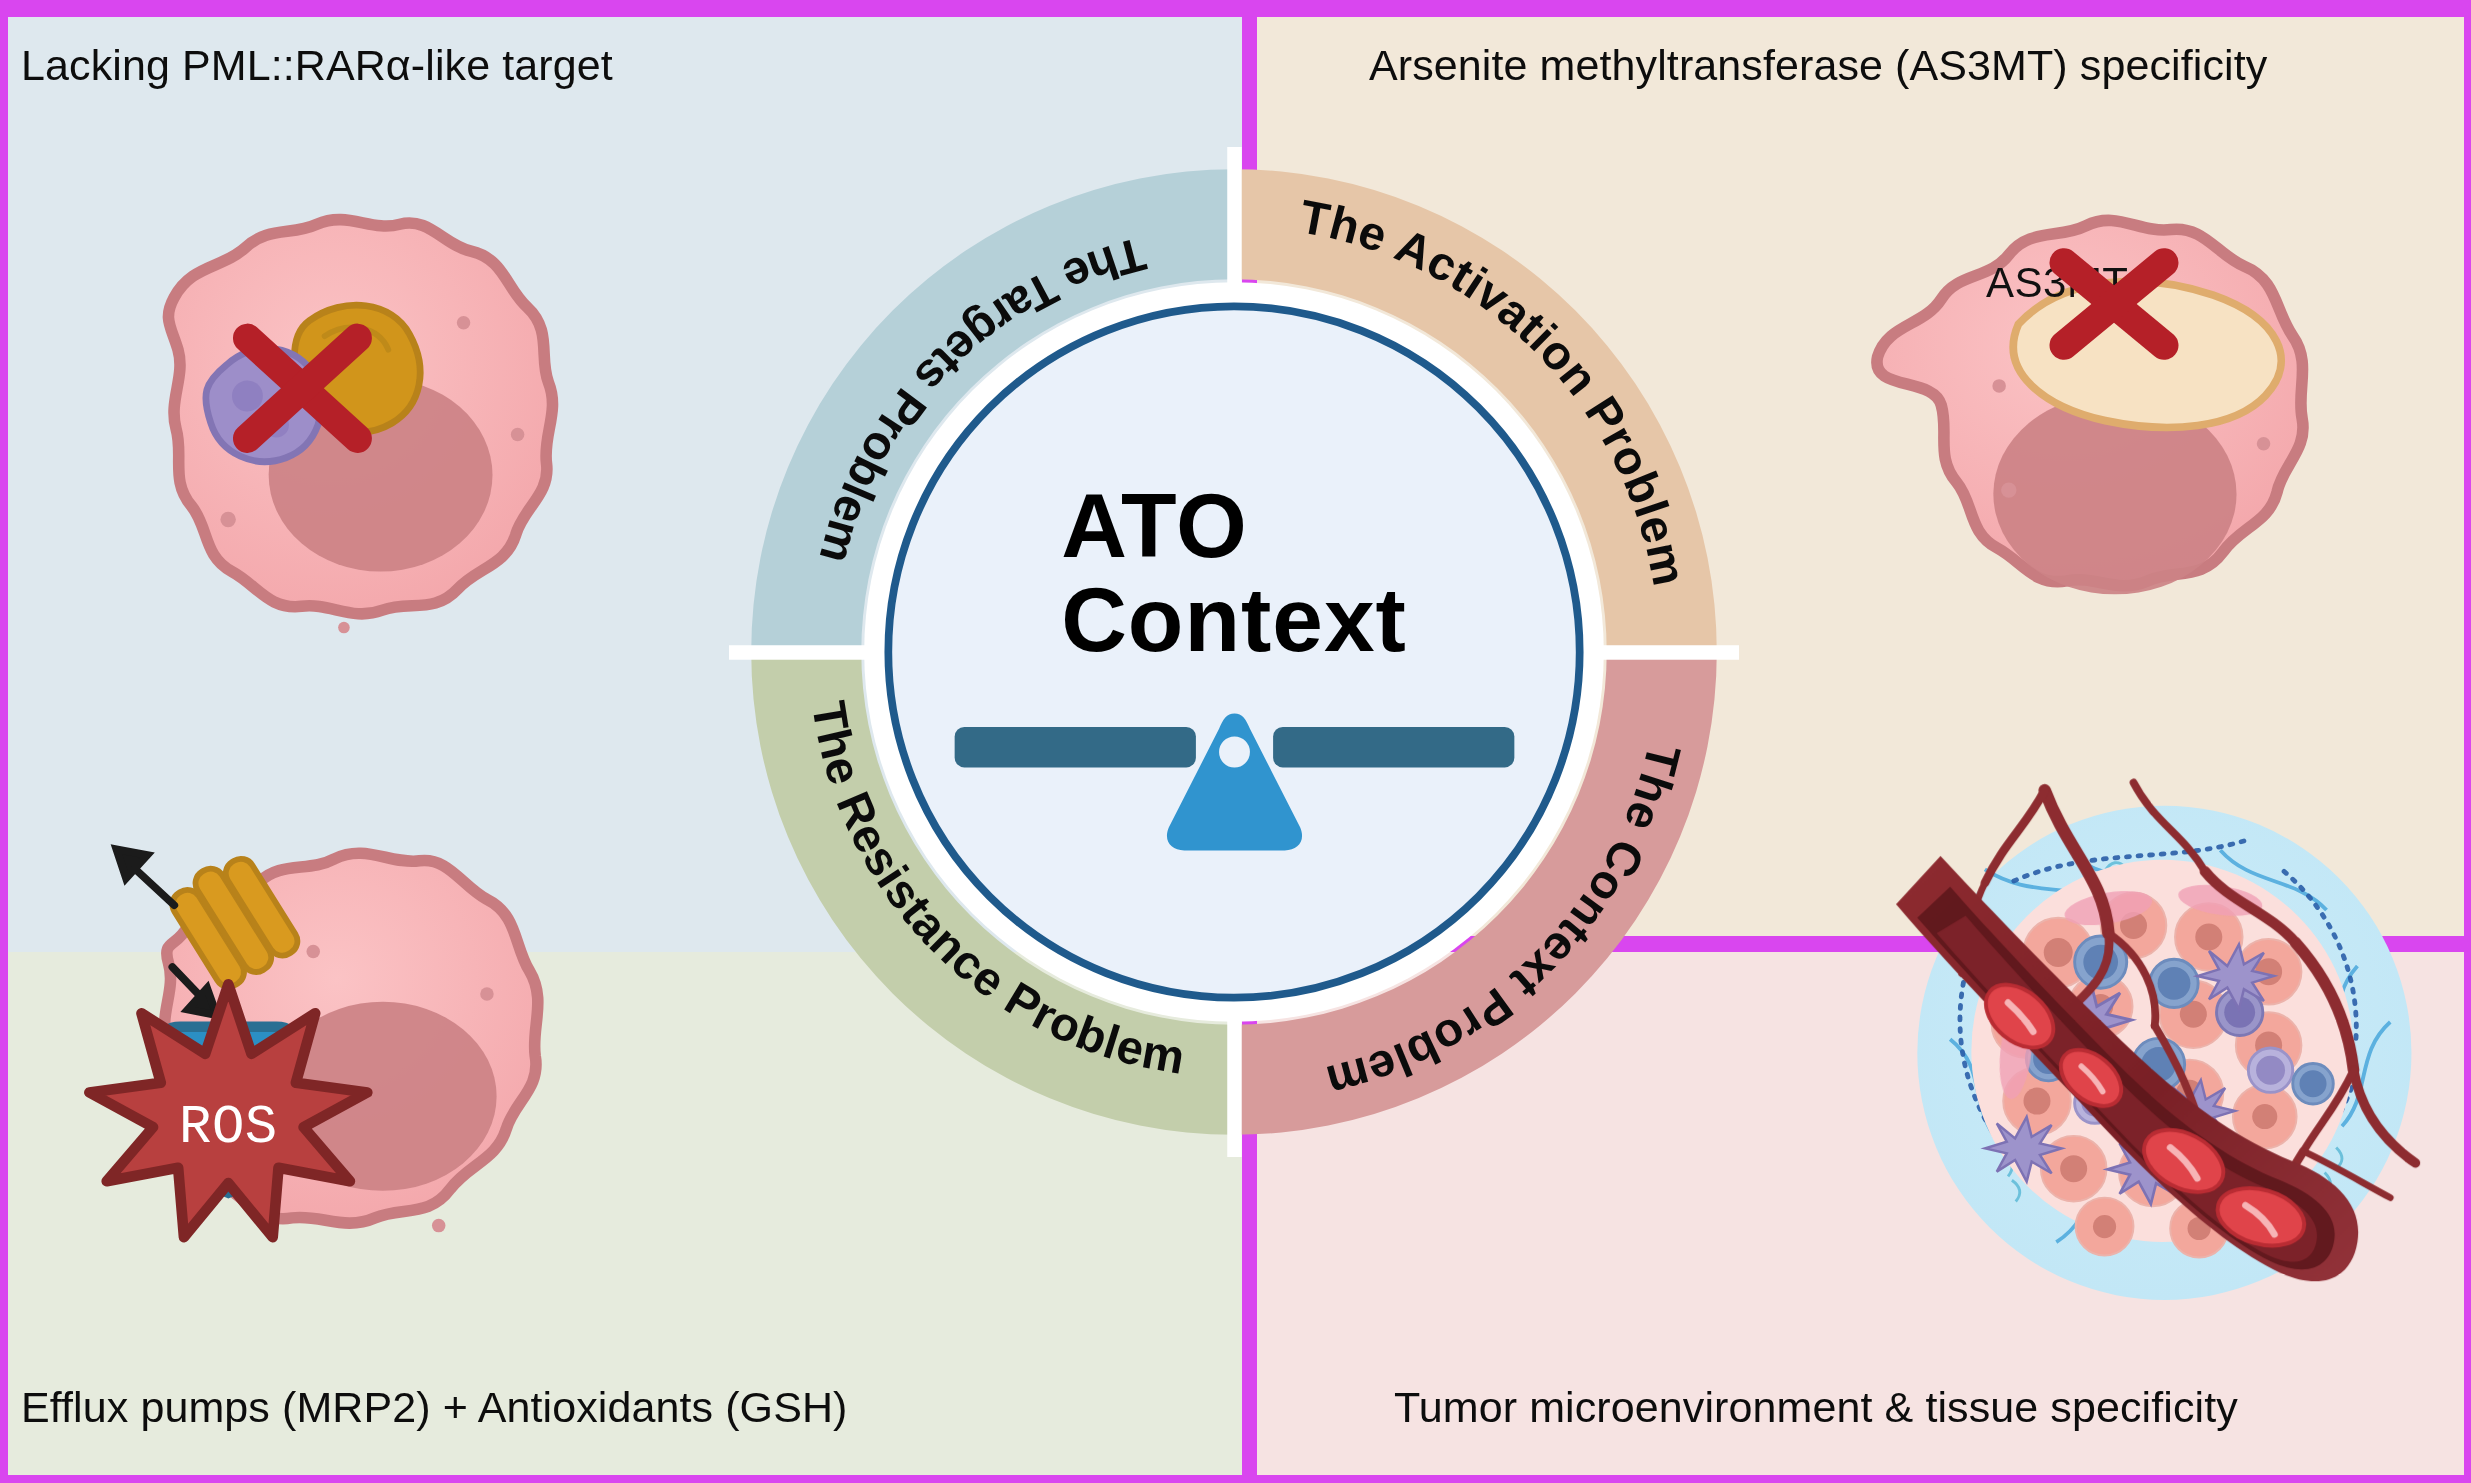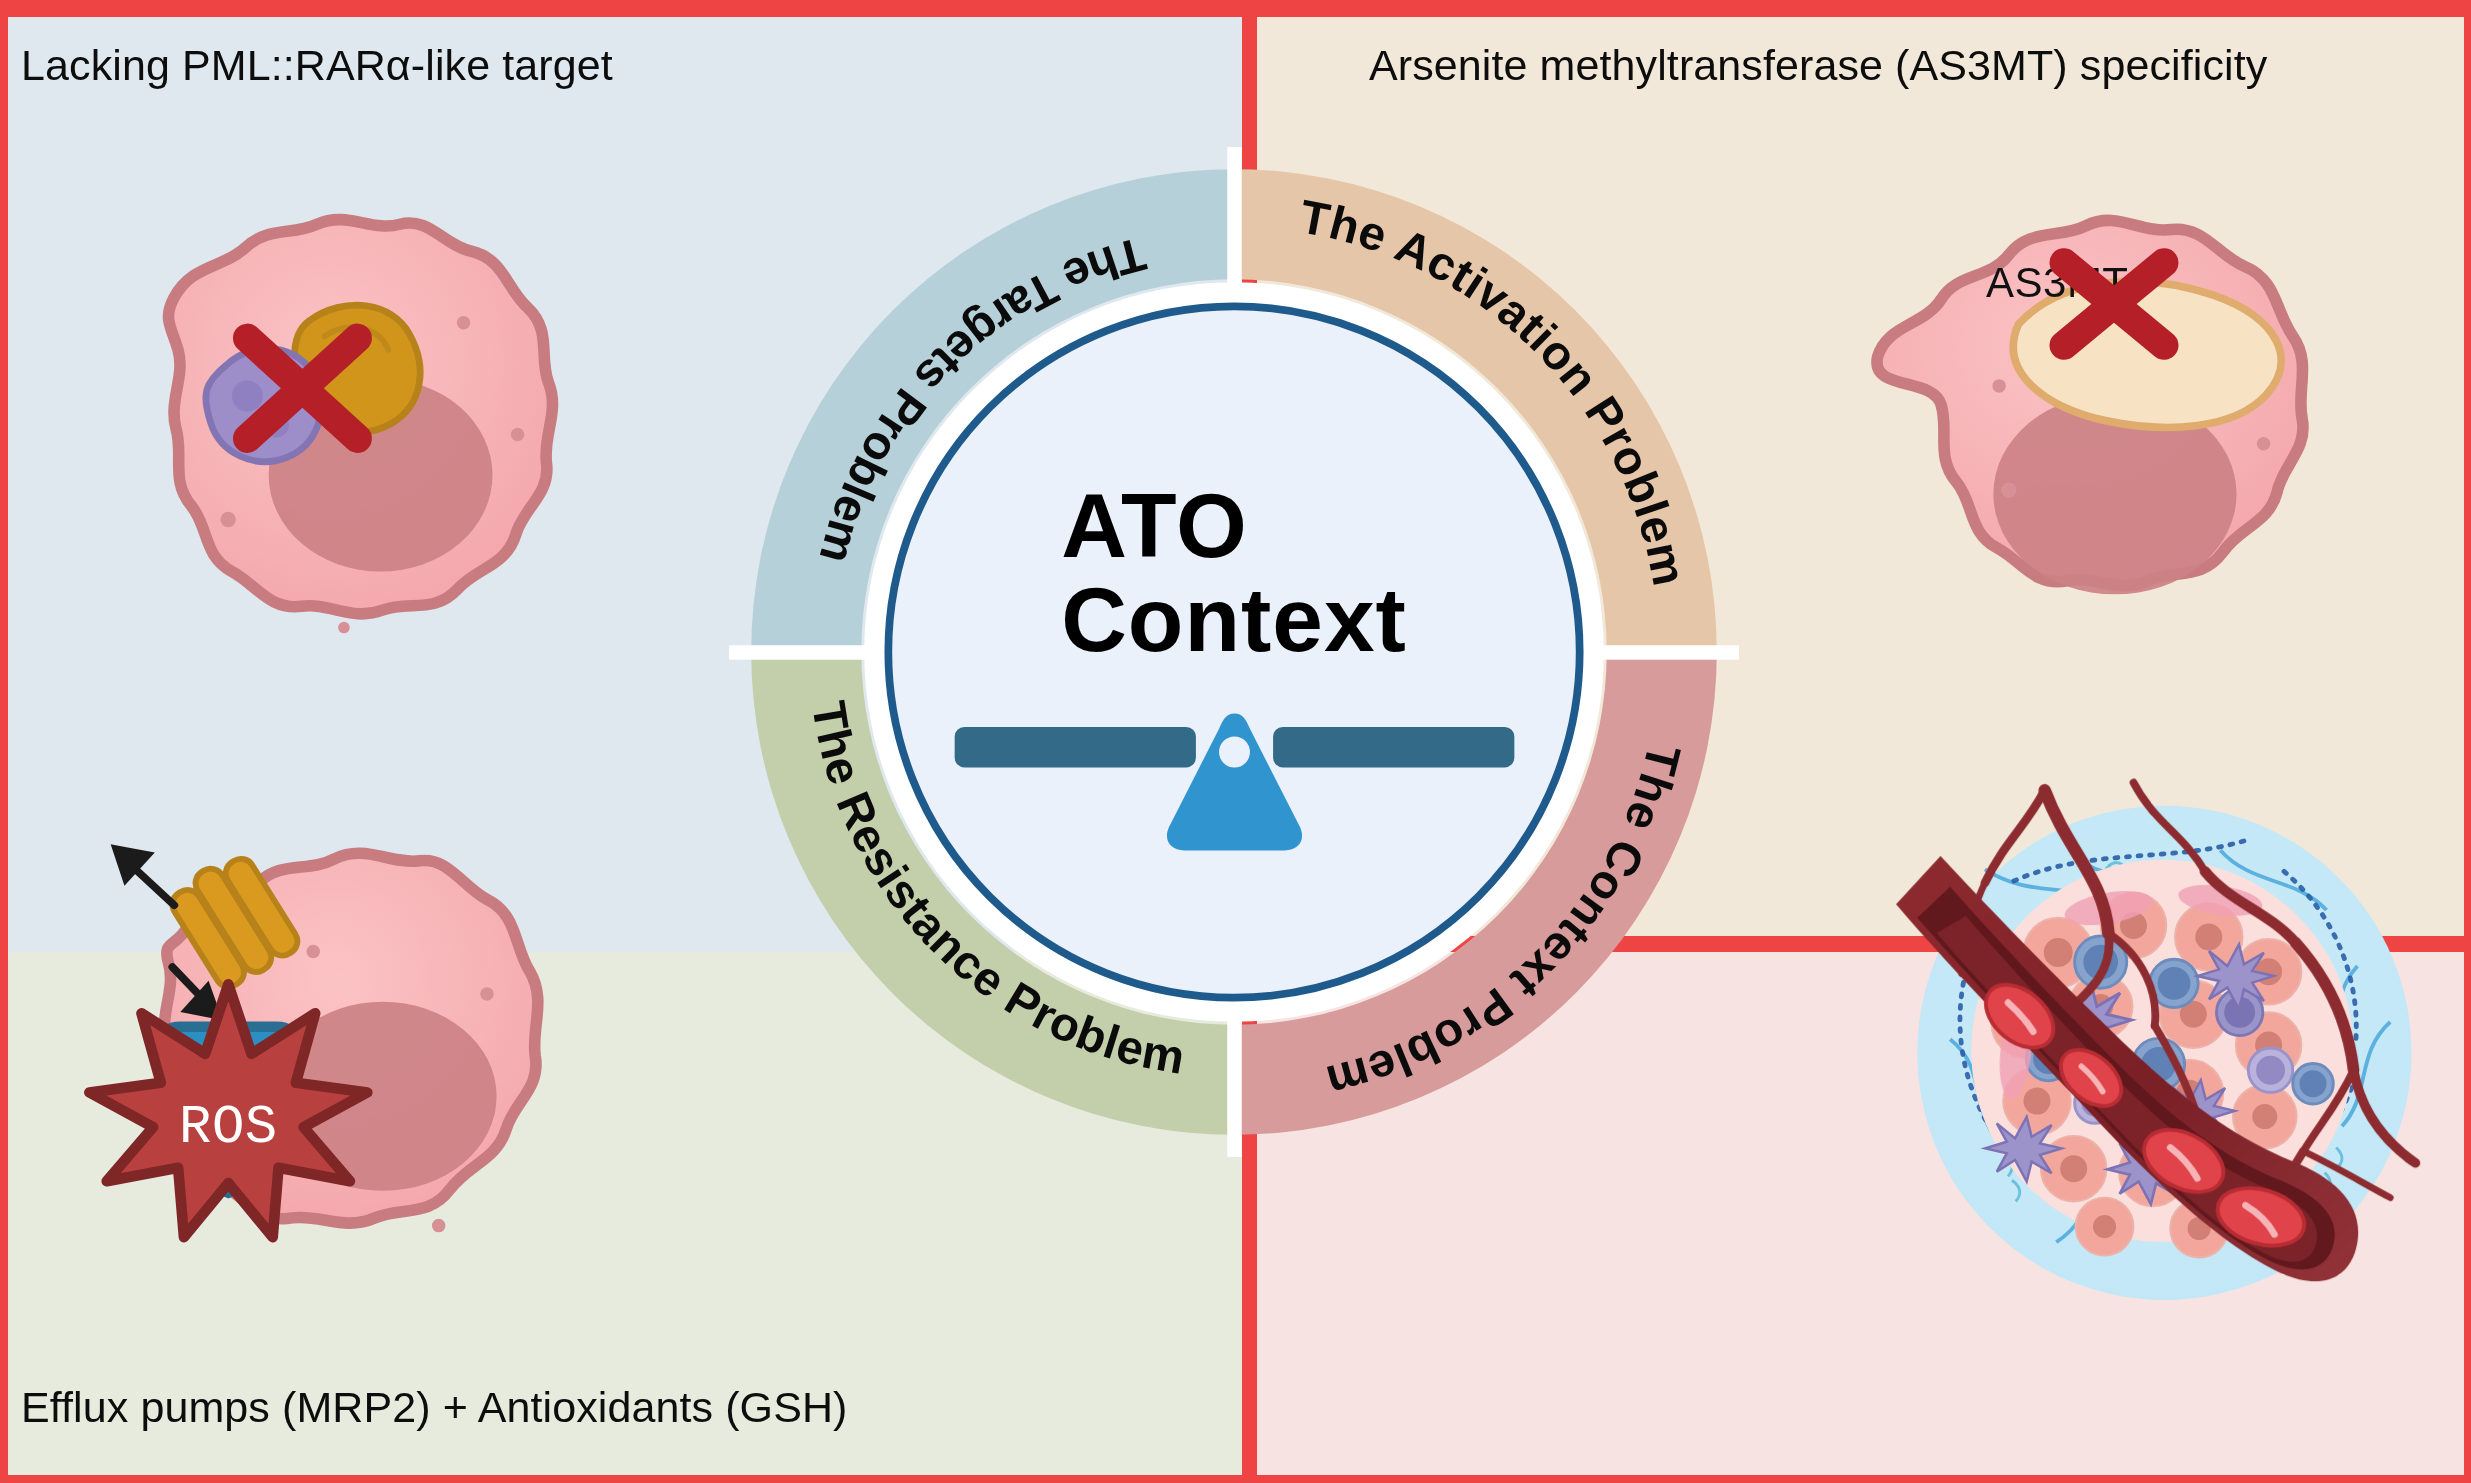--- a/index.html
+++ b/index.html
@@ -1,17 +1,17 @@
 <!DOCTYPE html>
 <html><head>
 <meta charset="utf-8">
 <style>
   html,body{margin:0;padding:0;background:#fff;}
   body{font-family:"Liberation Sans",sans-serif;}
-  #stage{position:relative;width:2472px;height:1483px;background:#ef4444;overflow:hidden;}
+  #stage{position:relative;width:2472px;height:1483px;background:#d946ef;overflow:hidden;}
 
   
   .quad{position:absolute;}
   #q-tl{left:7.7px;  top:17.4px;   width:1234px; height:1134px; background:#dee8ee;}
   #q-tr{left:1257px;top:17.4px;  width:1207px; height:919px;  background:#f2e8d9;}
   #q-bl{left:7.7px;  top:1166px; width:1234px; height:309px;  background:#e6ebdd;}
   #q-br{left:1257px;top:952px; width:1207px; height:523px;  background:#f6e3e2;}
   
   #q-bl2{left:7.7px;  top:952px; width:1234px; height:214px;  background:#e6ebdd;}
 
@@ -52,20 +52,21 @@
 
   <div class="quad" id="q-tl"></div>
   <div class="quad" id="q-tr"></div>
   <div class="quad" id="q-bl2"></div>
   <div class="quad" id="q-bl"></div>
   <div class="quad" id="q-br"></div>
 
   <div class="cap" id="cap-tl">Lacking PML::RARα-like target</div>
   <div class="cap" id="cap-tr">Arsenite methyltransferase (AS3MT) specificity</div>
   <div class="cap" id="cap-bl">Efflux pumps (MRP2) + Antioxidants (GSH)</div>
+  <div class="cap" id="cap-br">Tumor microenvironment &amp; tissue specificity</div>
 
   <svg class="illus" id="cell-tl" width="541" height="521" viewBox="0 0 560 540">
     <defs>
       <radialGradient id="cgA" cx="42%" cy="36%" r="72%">
         <stop offset="0%" stop-color="#fbc3c5"></stop>
           <stop offset="100%" stop-color="#f3a6aa"></stop>
       </radialGradient>
     </defs>
     <path d="M92,126 C110,92 142,96 166,74 C190,52 214,62 240,50 C272,36 296,58 326,50
              C356,42 372,72 400,78 C434,86 436,116 458,136 C484,160 470,188 480,214

